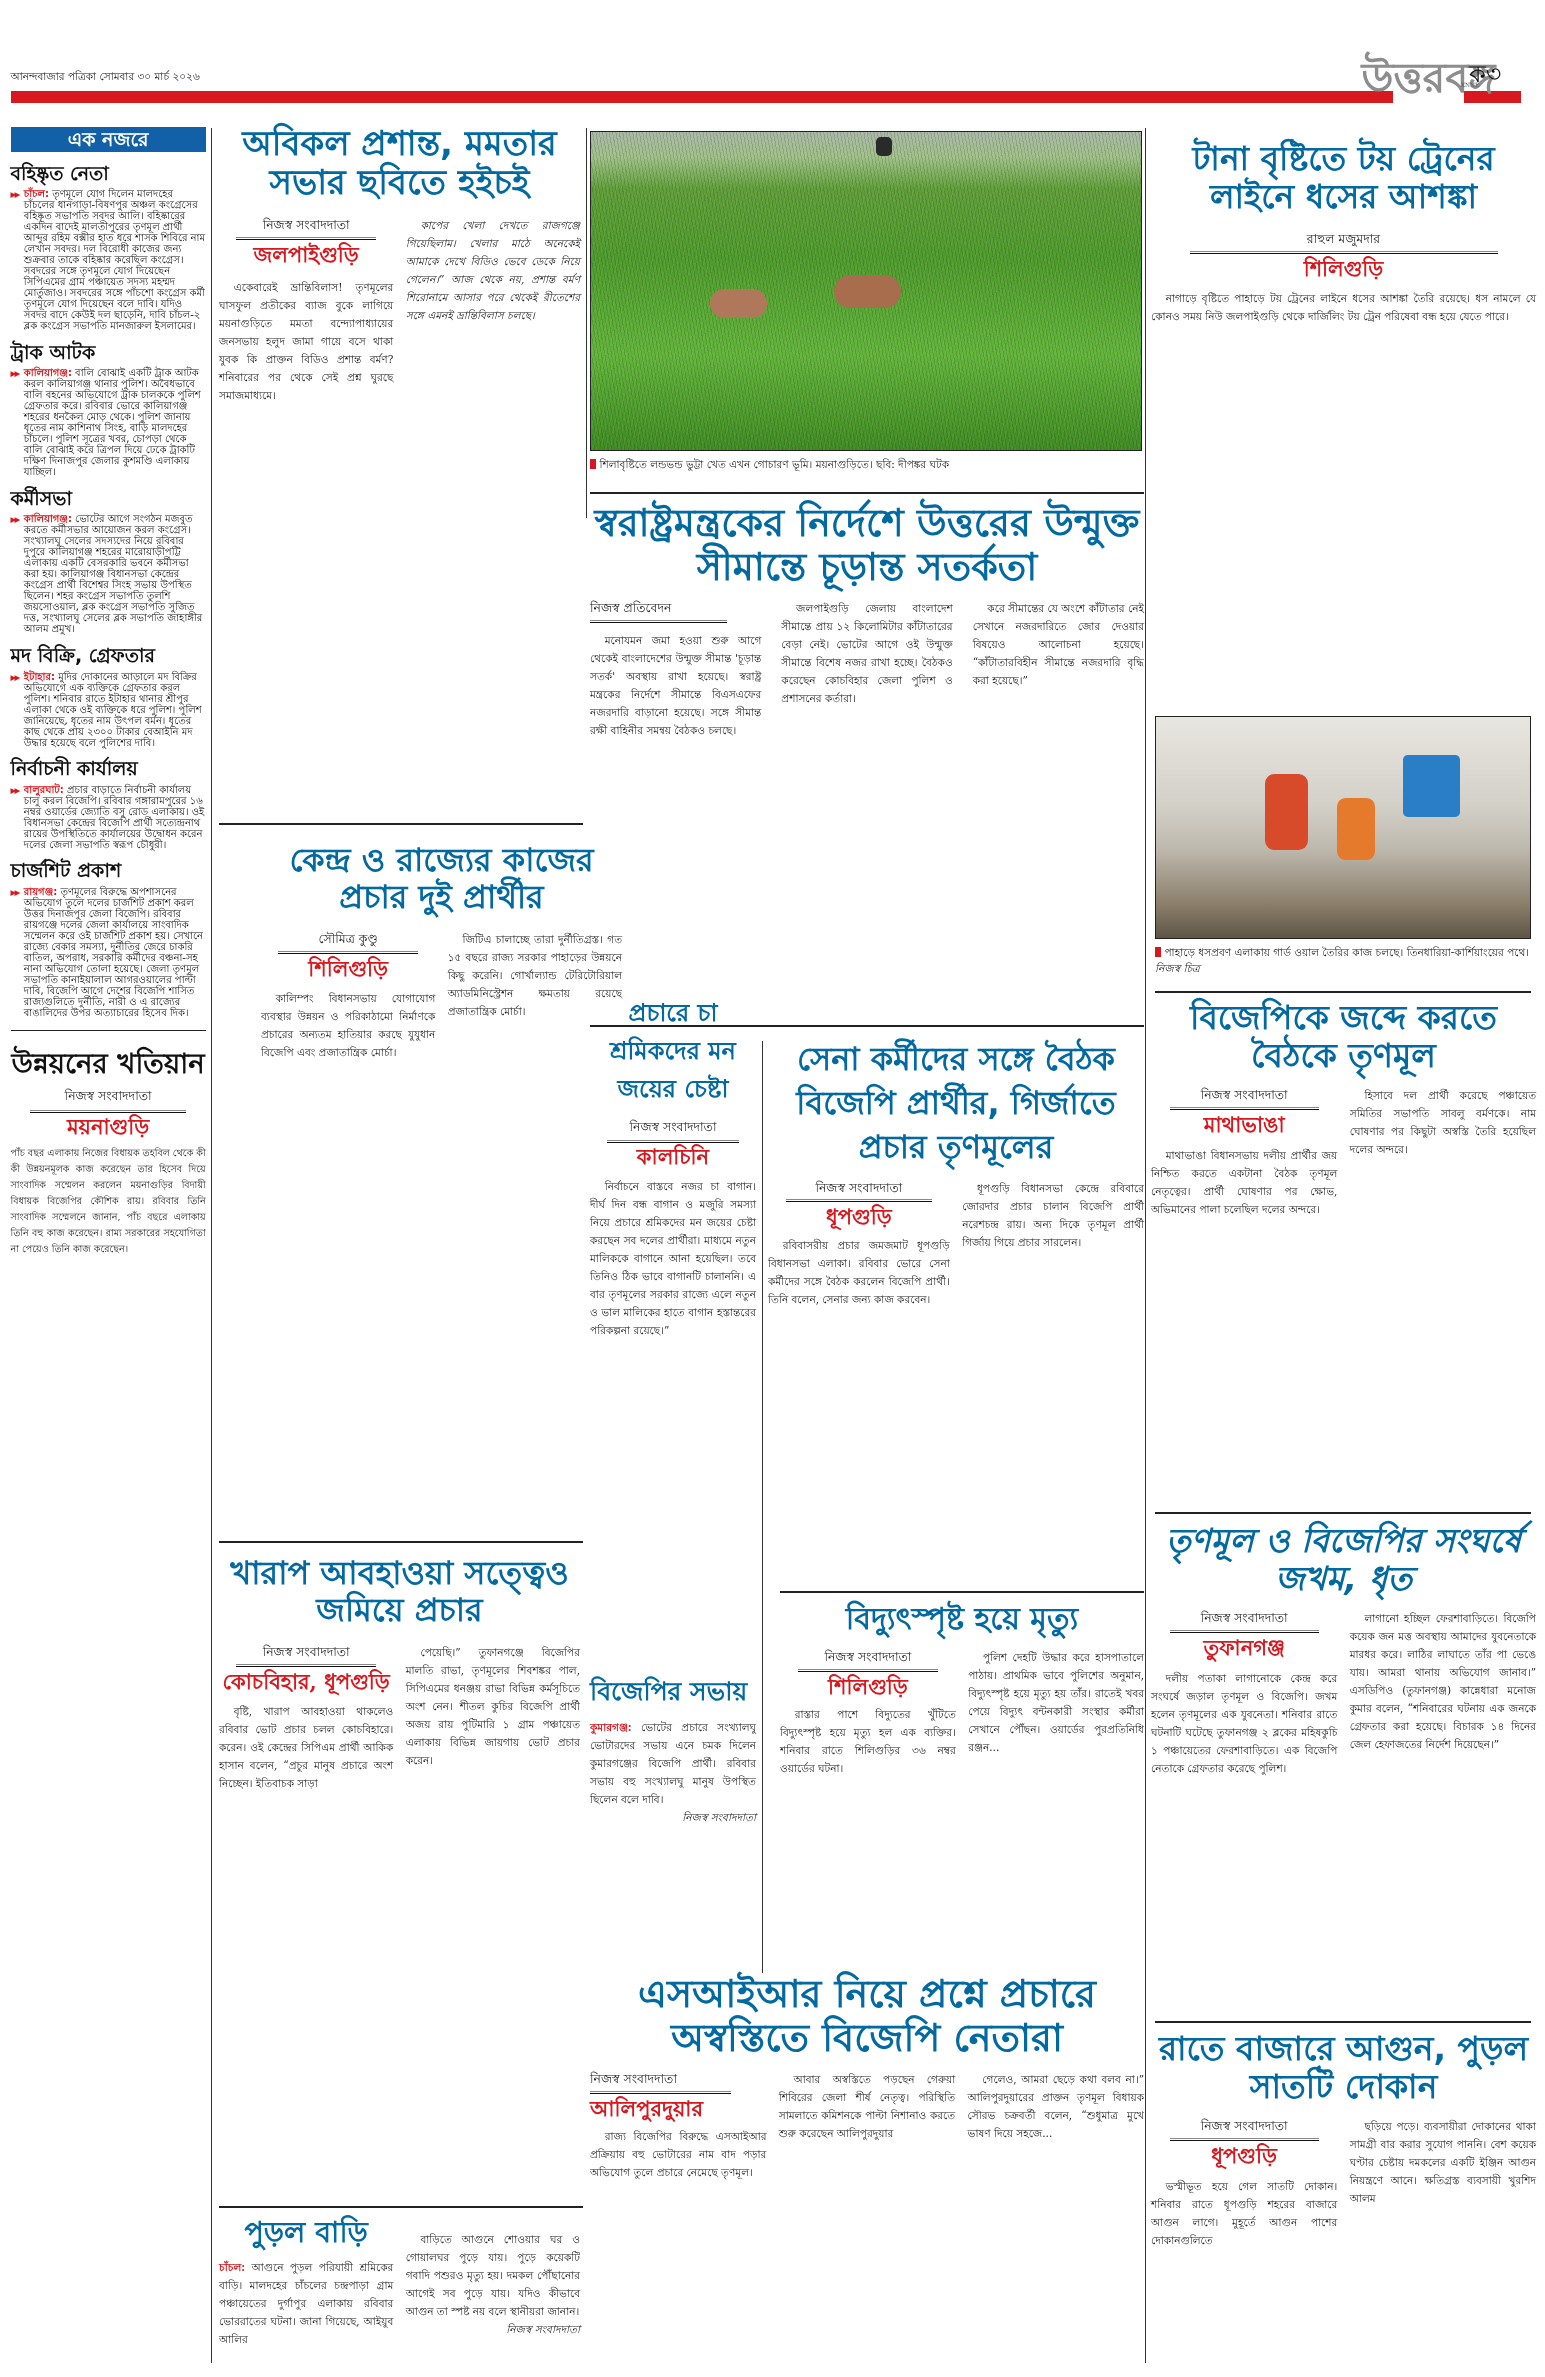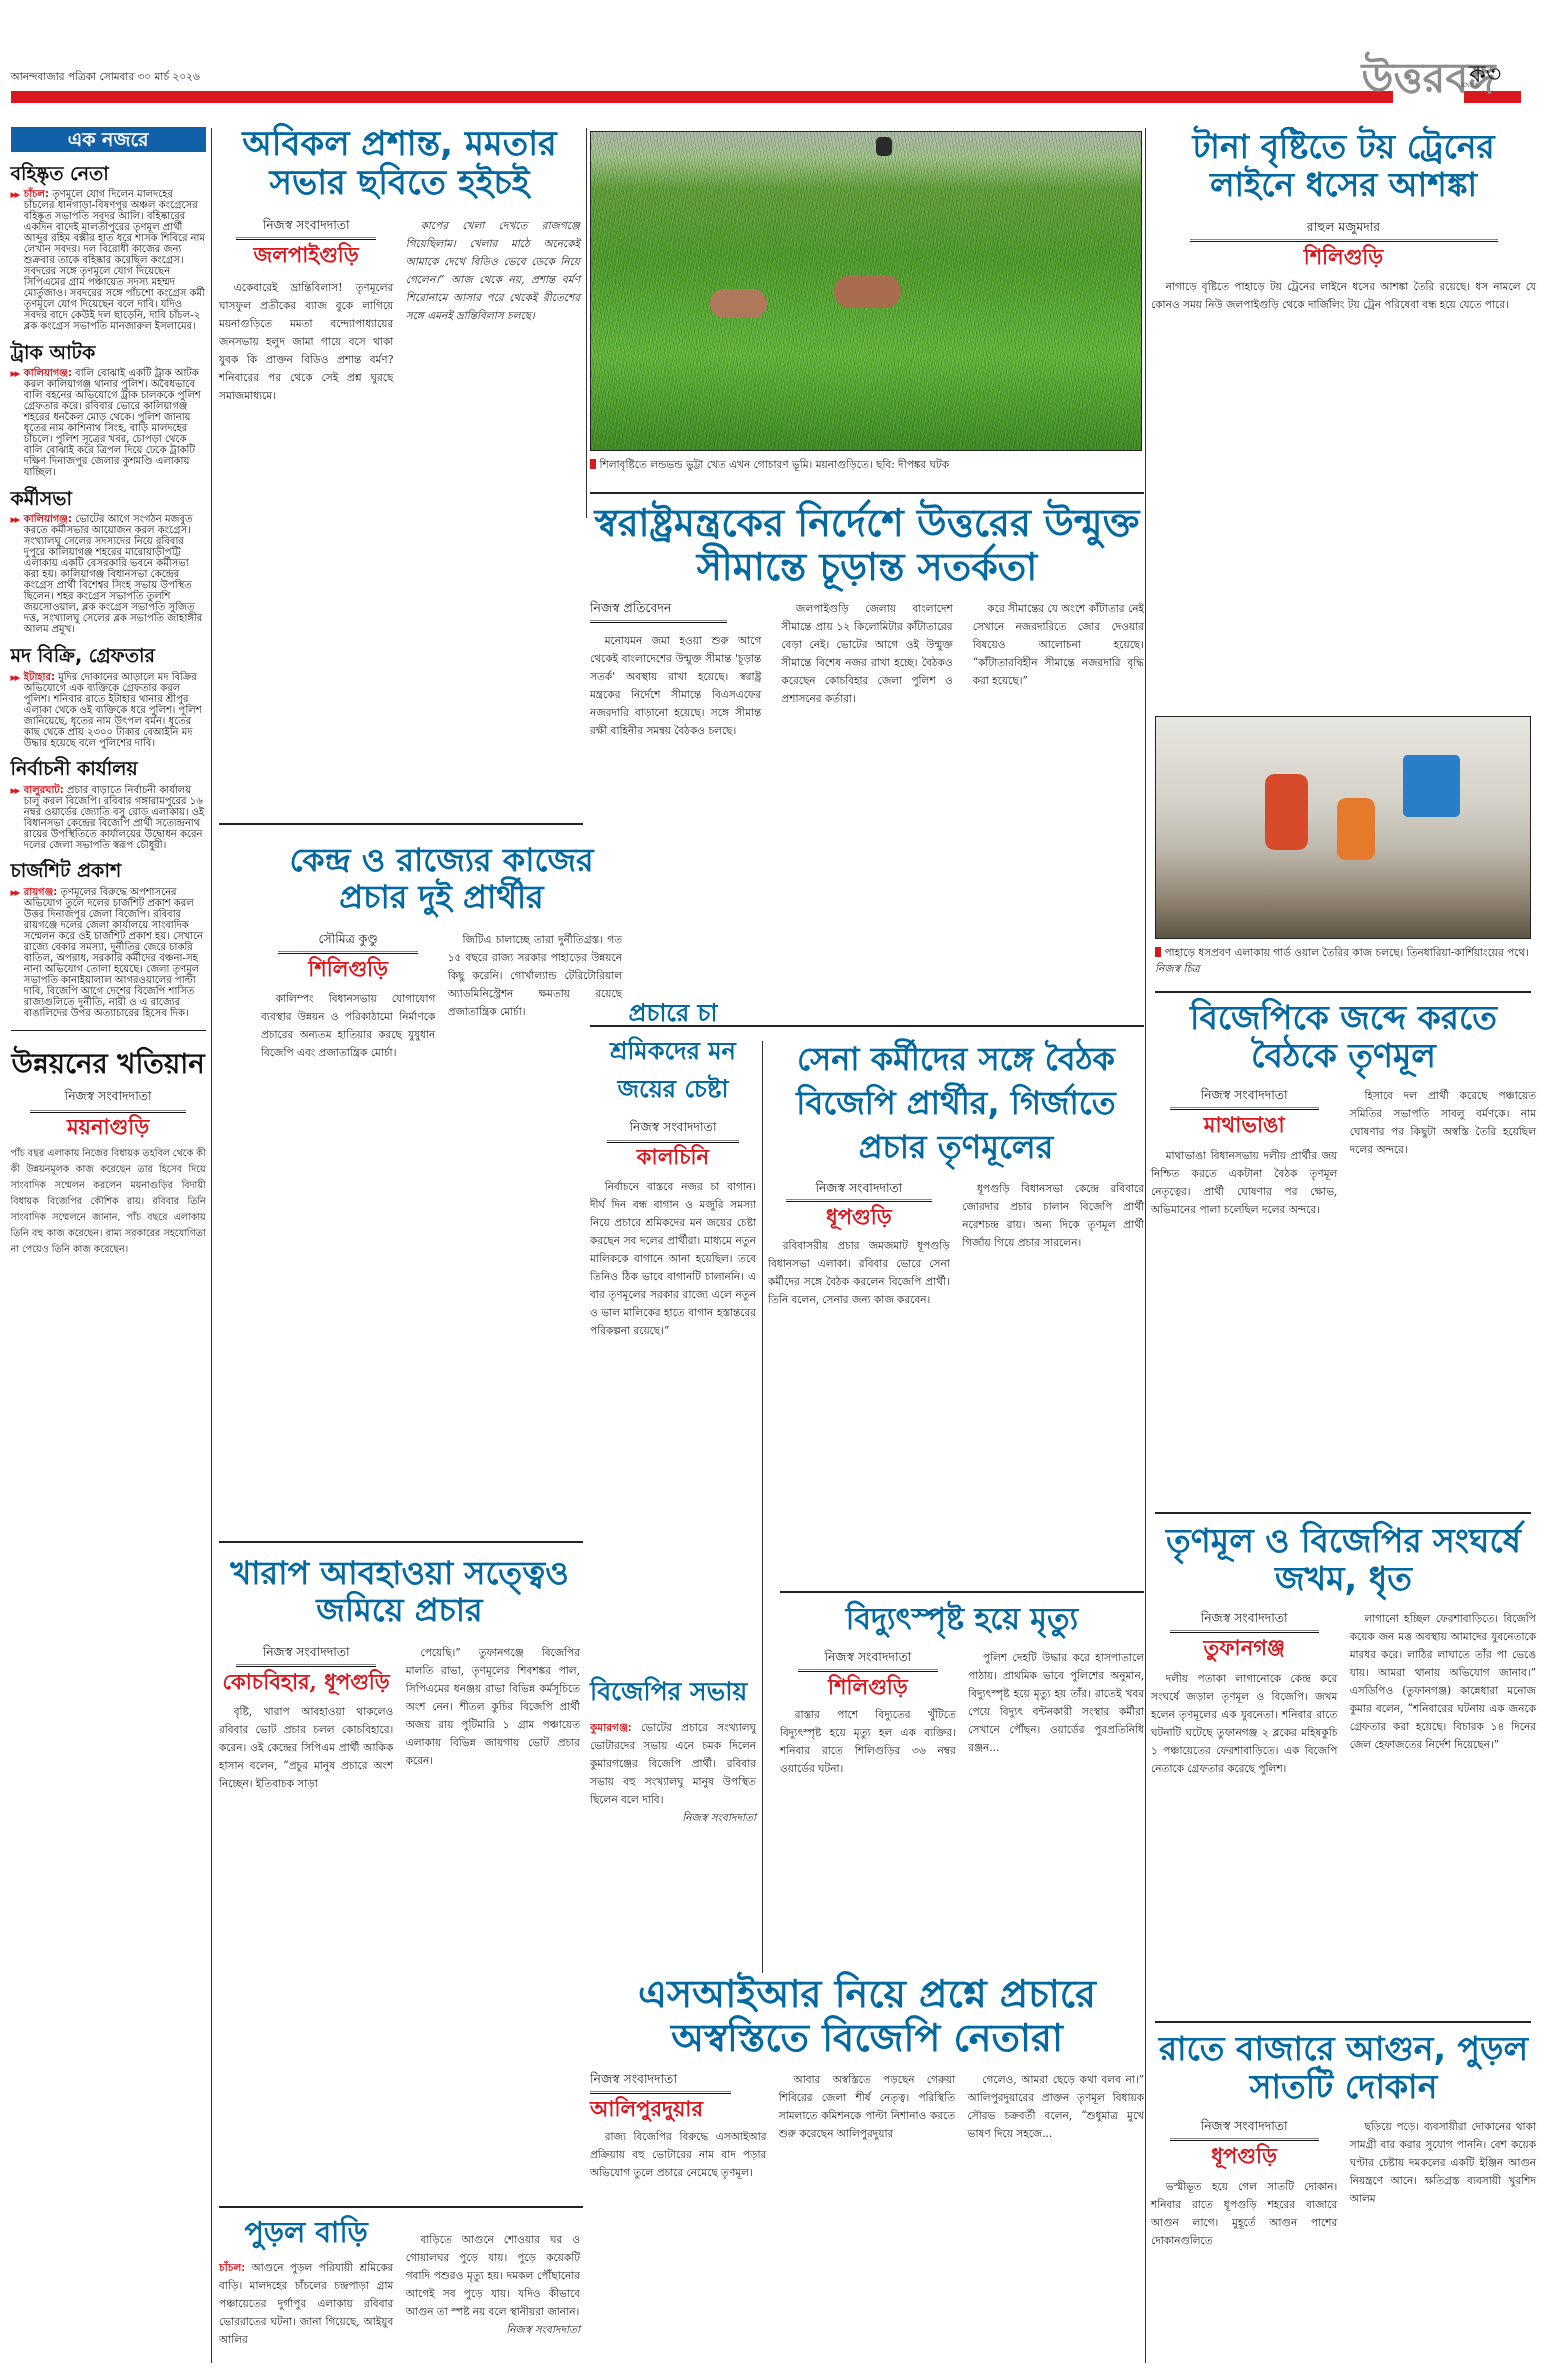--- a/index.html
+++ b/index.html
@@ -277,21 +277,21 @@
     </div>
     <div class="col">
         <p>আবার অস্বস্তিতে পড়ছেন গেরুয়া শিবিরের জেলা শীর্ষ নেতৃত্ব। পরিস্থিতি সামলাতে কমিশনকে পাল্টা নিশানাও করতে শুরু করেছেন আলিপুরদুয়ার</p>
       </div>
     <div class="col">
         <p>গেলেও, আমরা ছেড়ে কথা বলব না।” আলিপুরদুয়ারের প্রাক্তন তৃণমূল বিধায়ক সৌরভ চক্রবর্তী বলেন, “শুধুমাত্র মুখে ভাষণ দিয়ে সহজে...</p>
       </div>
   </div>
 </div>
 
-<div class="story" style="left:1151px; top:128px; width:385px;">
+<div class="story" style="left:1151px; top:140px; width:385px;">
   <div class="headline" style="font-size:33px;">টানা বৃষ্টিতে টয় ট্রেনের লাইনে ধসের আশঙ্কা</div>
   <div class="cols" style="margin-top:14.3px;">
     <div class="col">
       <div class="byline-block" style="margin-bottom:9.5px;">
         <div class="byline">রাহুল মজুমদার</div>
         <div class="byline-rule"></div>
         <div class="dateline">শিলিগুড়ি</div>
       </div>
       <p>নাগাড়ে বৃষ্টিতে পাহাড়ে টয় ট্রেনের লাইনে ধসের আশঙ্কা তৈরি রয়েছে। ধস নামলে যে কোনও সময় নিউ জলপাইগুড়ি থেকে দার্জিলিং টয় ট্রেন পরিষেবা বন্ধ হয়ে যেতে পারে।</p>
     </div>
@@ -318,21 +318,21 @@
       <p>মাথাভাঙা বিধানসভায় দলীয় প্রার্থীর জয় নিশ্চিত করতে একটানা বৈঠক তৃণমূল নেতৃত্বের। প্রার্থী ঘোষণার পর ক্ষোভ, অভিমানের পালা চলেছিল দলের অন্দরে।</p>
     </div>
     <div class="col">
         <p>হিসাবে দল প্রার্থী করেছে পঞ্চায়েত সমিতির সভাপতি সাবলু বর্মণকে। নাম ঘোষণার পর কিছুটা অস্বস্তি তৈরি হয়েছিল দলের অন্দরে।</p>
       </div>
   </div>
 </div>
 <div class="h-rule" style="left:1155px; top:1512px; width:376px;"></div>
 
 <div class="story" style="left:1151px; top:1522px; width:385px;">
-  <div class="headline" style="font-size:33px;">তৃণমূল ও বিজেপির সংঘর্ষে জখম, ধৃত</div>
+  <div class="headline" style="font-size:33px;font-style:italic;">তৃণমূল ও বিজেপির সংঘর্ষে জখম, ধৃত</div>
   <div class="cols" style="margin-top:11.4px;">
     <div class="col">
       <div class="byline-block" style="margin-bottom:9.5px;">
         <div class="byline">নিজস্ব সংবাদদাতা</div>
         <div class="byline-rule"></div>
         <div class="dateline">তুফানগঞ্জ</div>
       </div>
       <p>দলীয় পতাকা লাগানোকে কেন্দ্র করে সংঘর্ষে জড়াল তৃণমূল ও বিজেপি। জখম হলেন তৃণমূলের এক যুবনেতা। শনিবার রাতে ঘটনাটি ঘটেছে তুফানগঞ্জ ২ ব্লকের মহিষকুচি ১ পঞ্চায়েতের ফেরশাবাড়িতে। এক বিজেপি নেতাকে গ্রেফতার করেছে পুলিশ।</p>
     </div>
     <div class="col">

